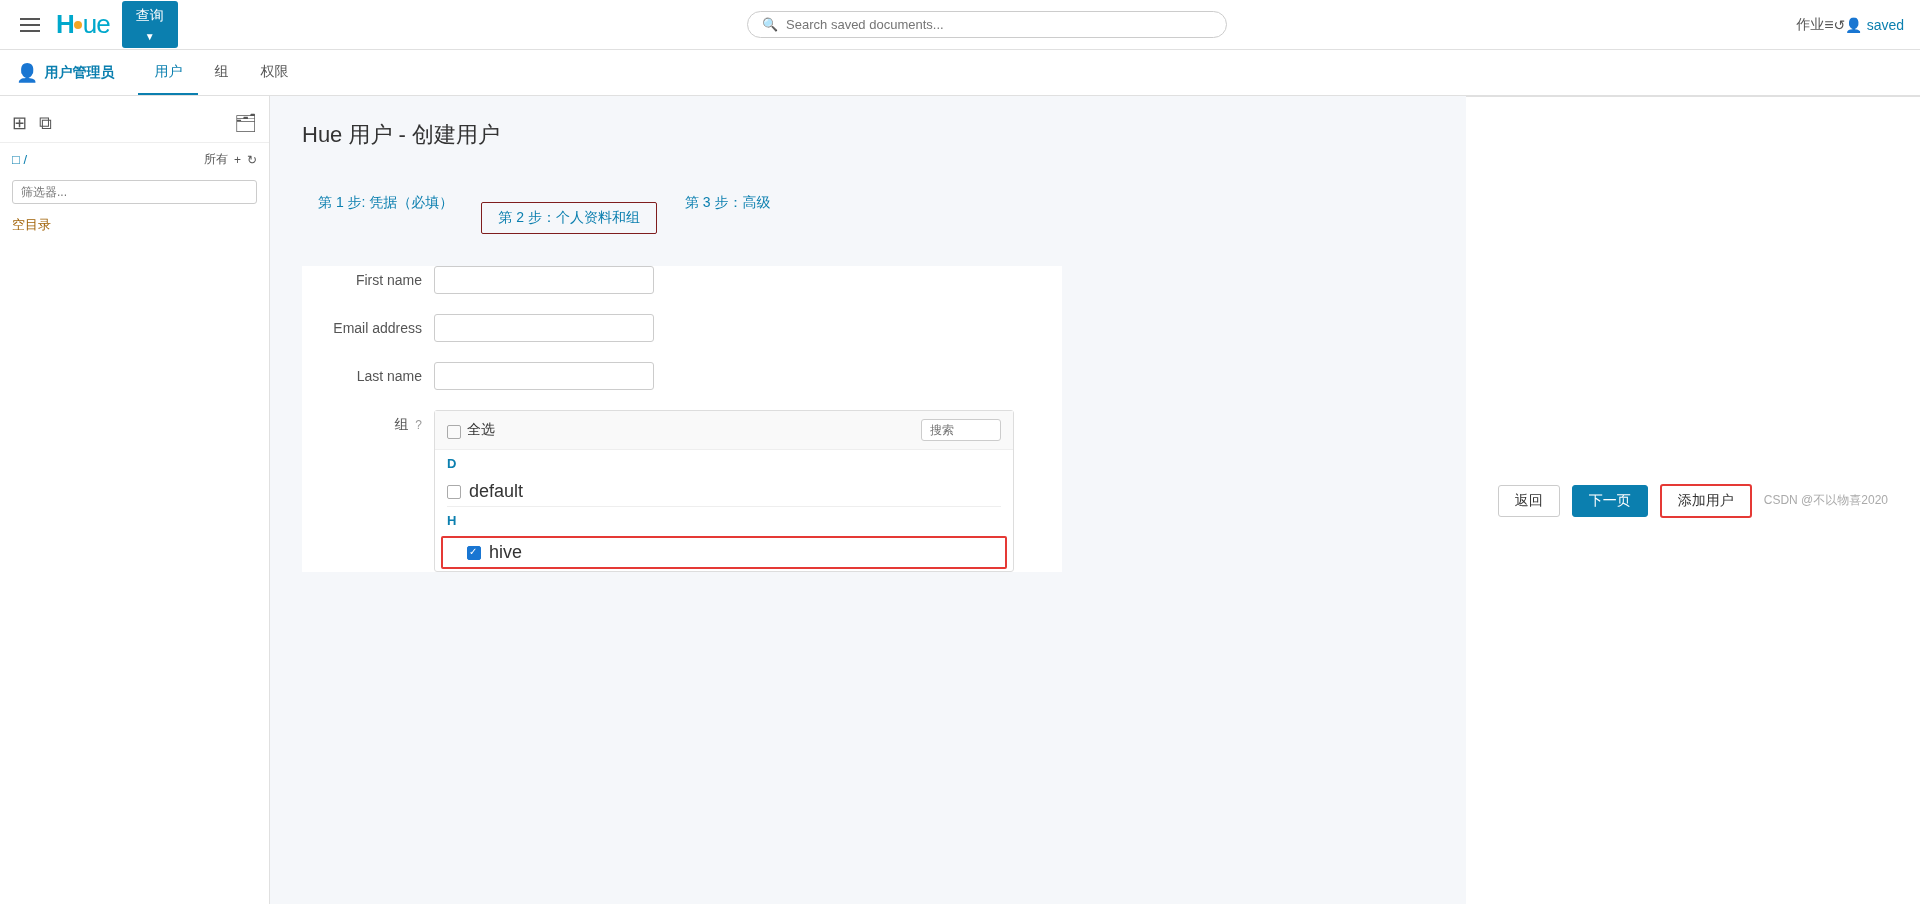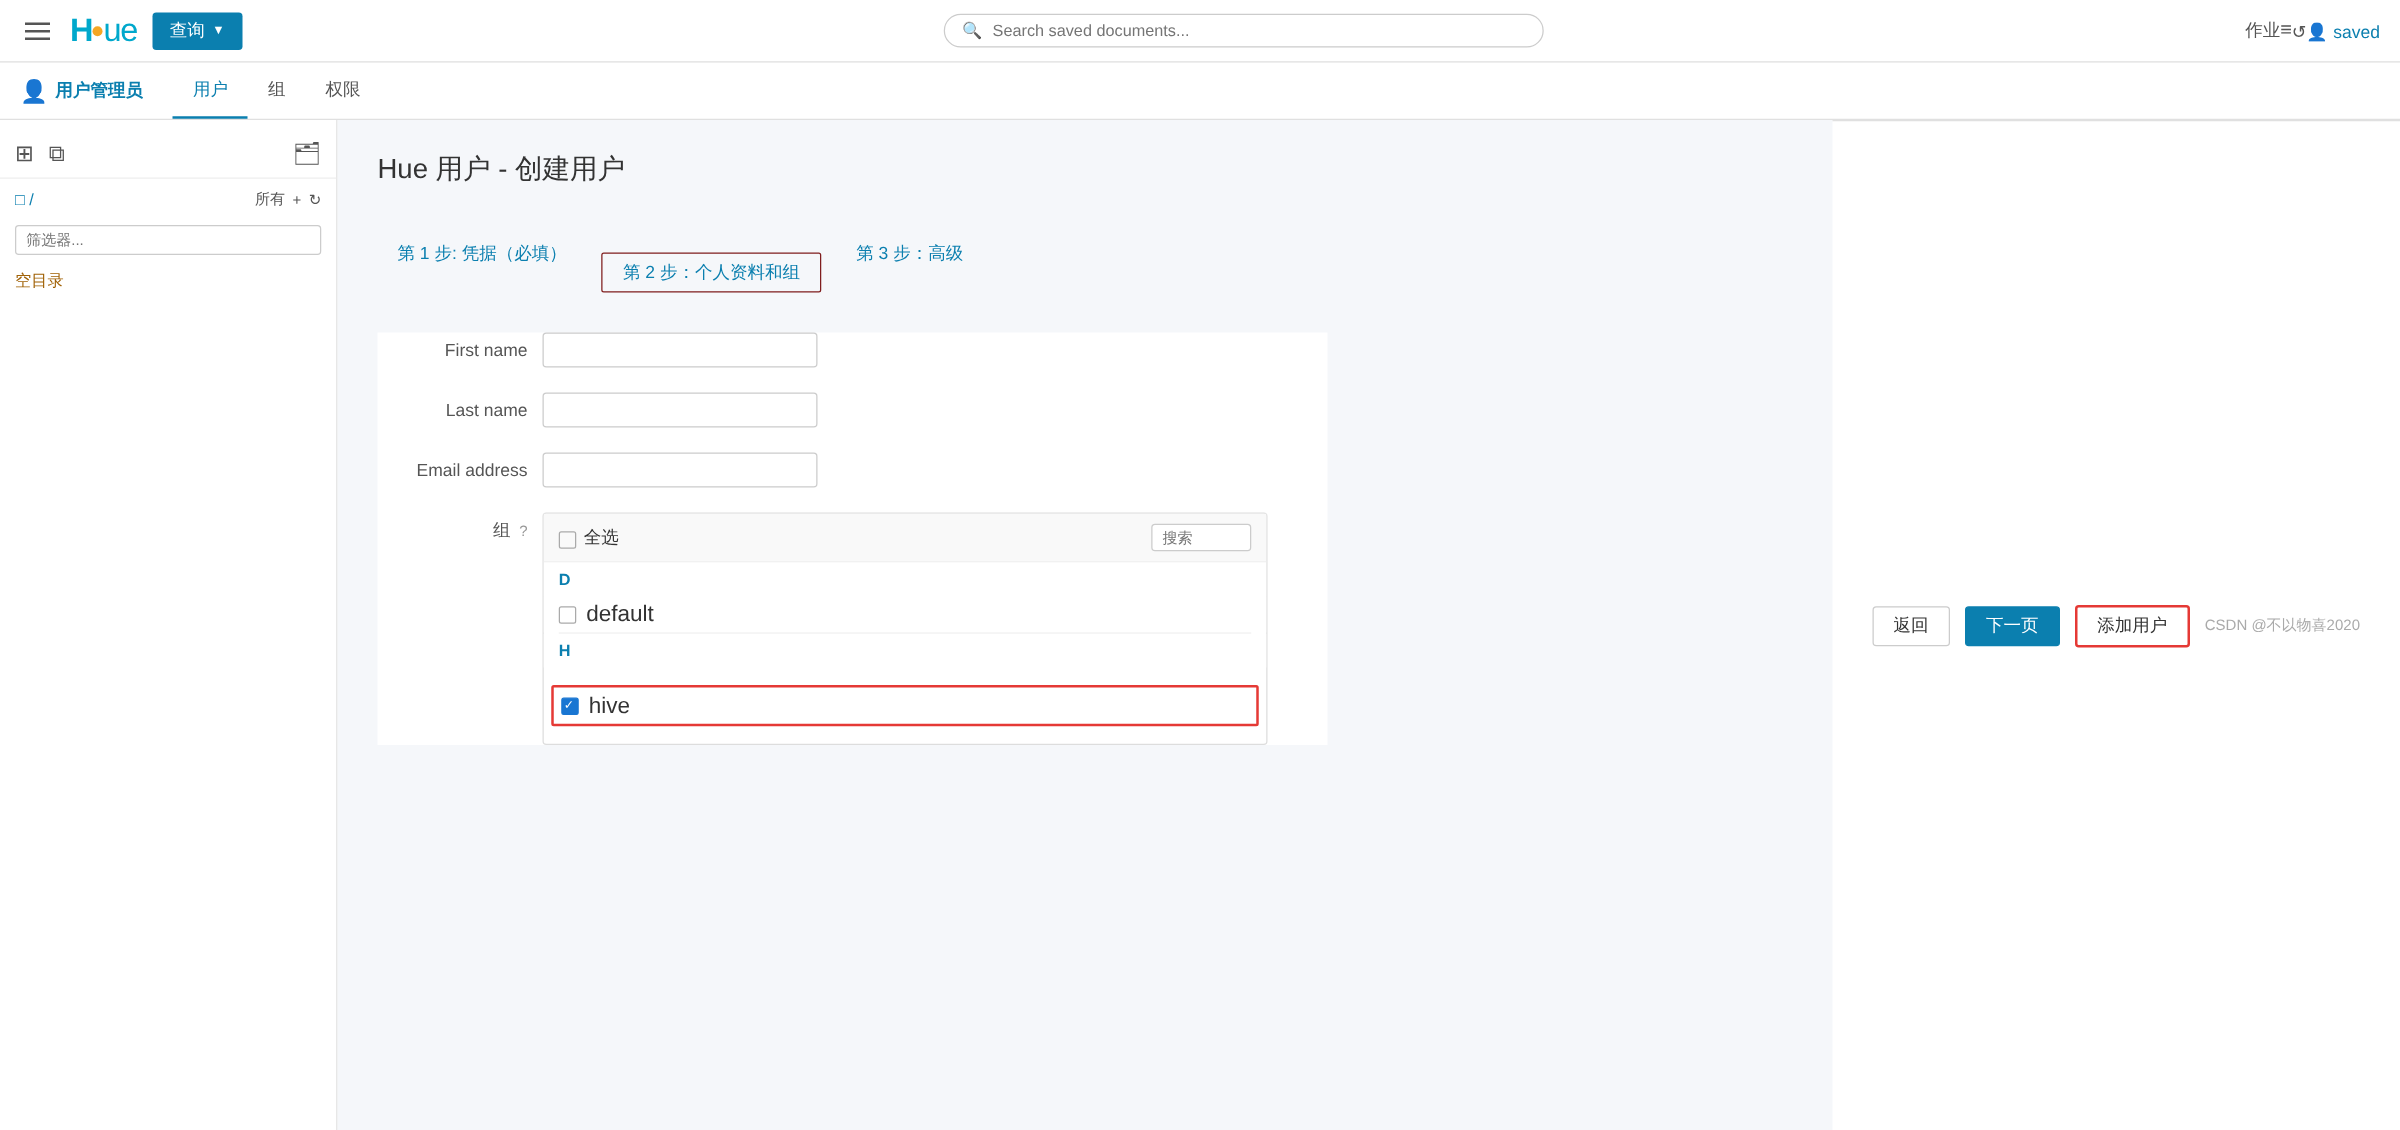--- a/index.html
+++ b/index.html
@@ -26,20 +26,21 @@
       display: flex;
       align-items: center;
       background: #0b7faf;
       color: #fff;
       border: none;
       border-radius: 3px;
       padding: 6px 14px;
       cursor: pointer;
       font-size: 14px;
       gap: 6px;
+      flex-direction: column;
     }
     .query-btn .dropdown-arrow { font-size: 10px; }
 
     .navbar-search {
       flex: 1;
       display: flex;
       justify-content: center;
       padding: 0 40px;
     }
     .search-box {
@@ -254,22 +255,22 @@
       align-items: center;
       padding: 4px 12px;
       gap: 8px;
       font-size: 18px;
       color: #333;
       background: #fff;
     }
     .group-item.highlighted {
       border: 2px solid #e53935;
       border-radius: 2px;
-      margin: 14px 6px;
-      padding: 4px 6px;
+      margin: 2px 6px;
+      padding: 4px 24px;
     }
     .group-divider {
       height: 1px;
       background: #eee;
       margin: 0 12px;
     }
     .checkbox-custom {
       width: 14px;
       height: 14px;
       border: 1px solid #aaa;
@@ -410,26 +411,26 @@
       </div>
 
       <div class="form-area">
 
         <div class="form-row">
           <label class="form-label">First name</label>
           <input type="text" class="form-input" style="">
         </div>
 
         <div class="form-row">
-          <label class="form-label">Last name</label>
+          <label class="form-label">Email address</label>
           <input type="text" class="form-input" style="">
         </div>
 
         <div class="form-row">
-          <label class="form-label">Email address</label>
+          <label class="form-label">Last name</label>
           <input type="text" class="form-input" style="">
         </div>
 
         <div class="form-row">
           <label class="form-label">
             <span>组</span>
             <span class="help-icon">?</span>
           </label>
           <div class="groups-box">
             <div class="groups-header">

